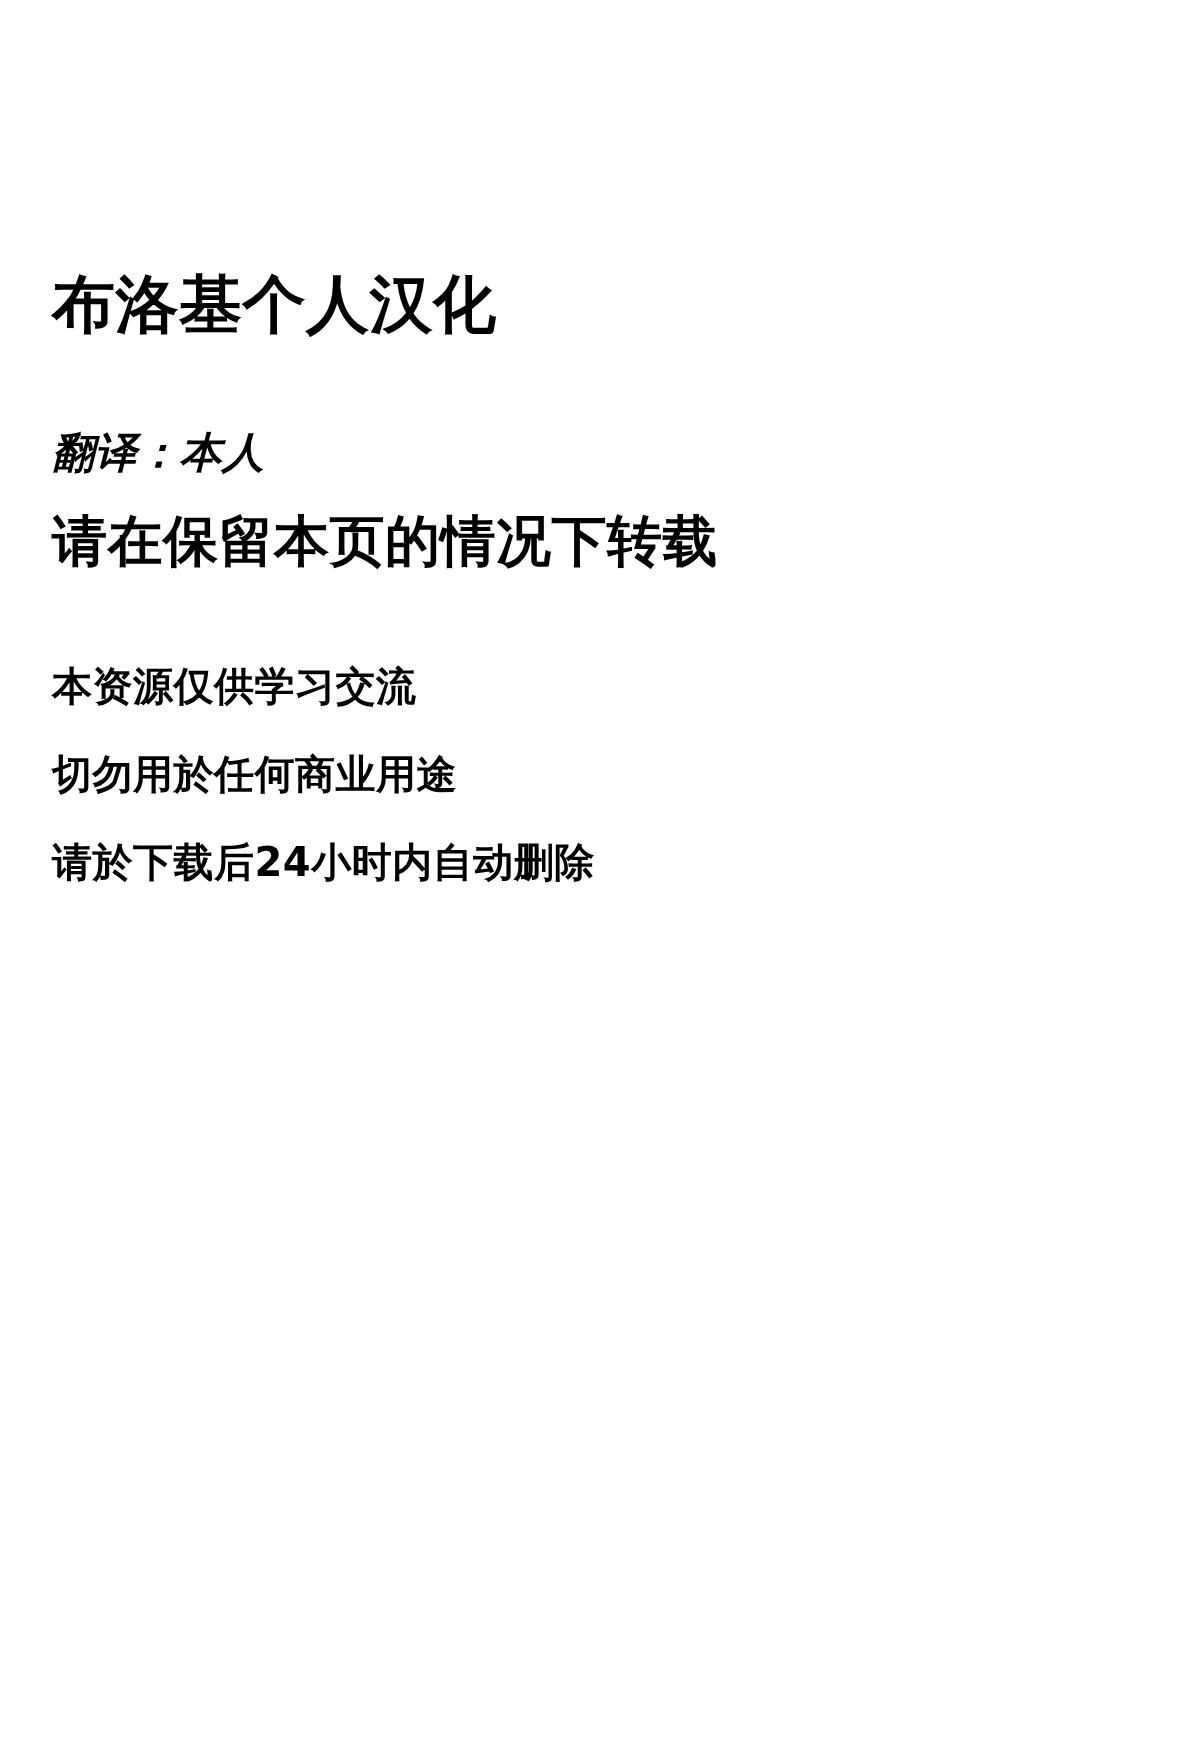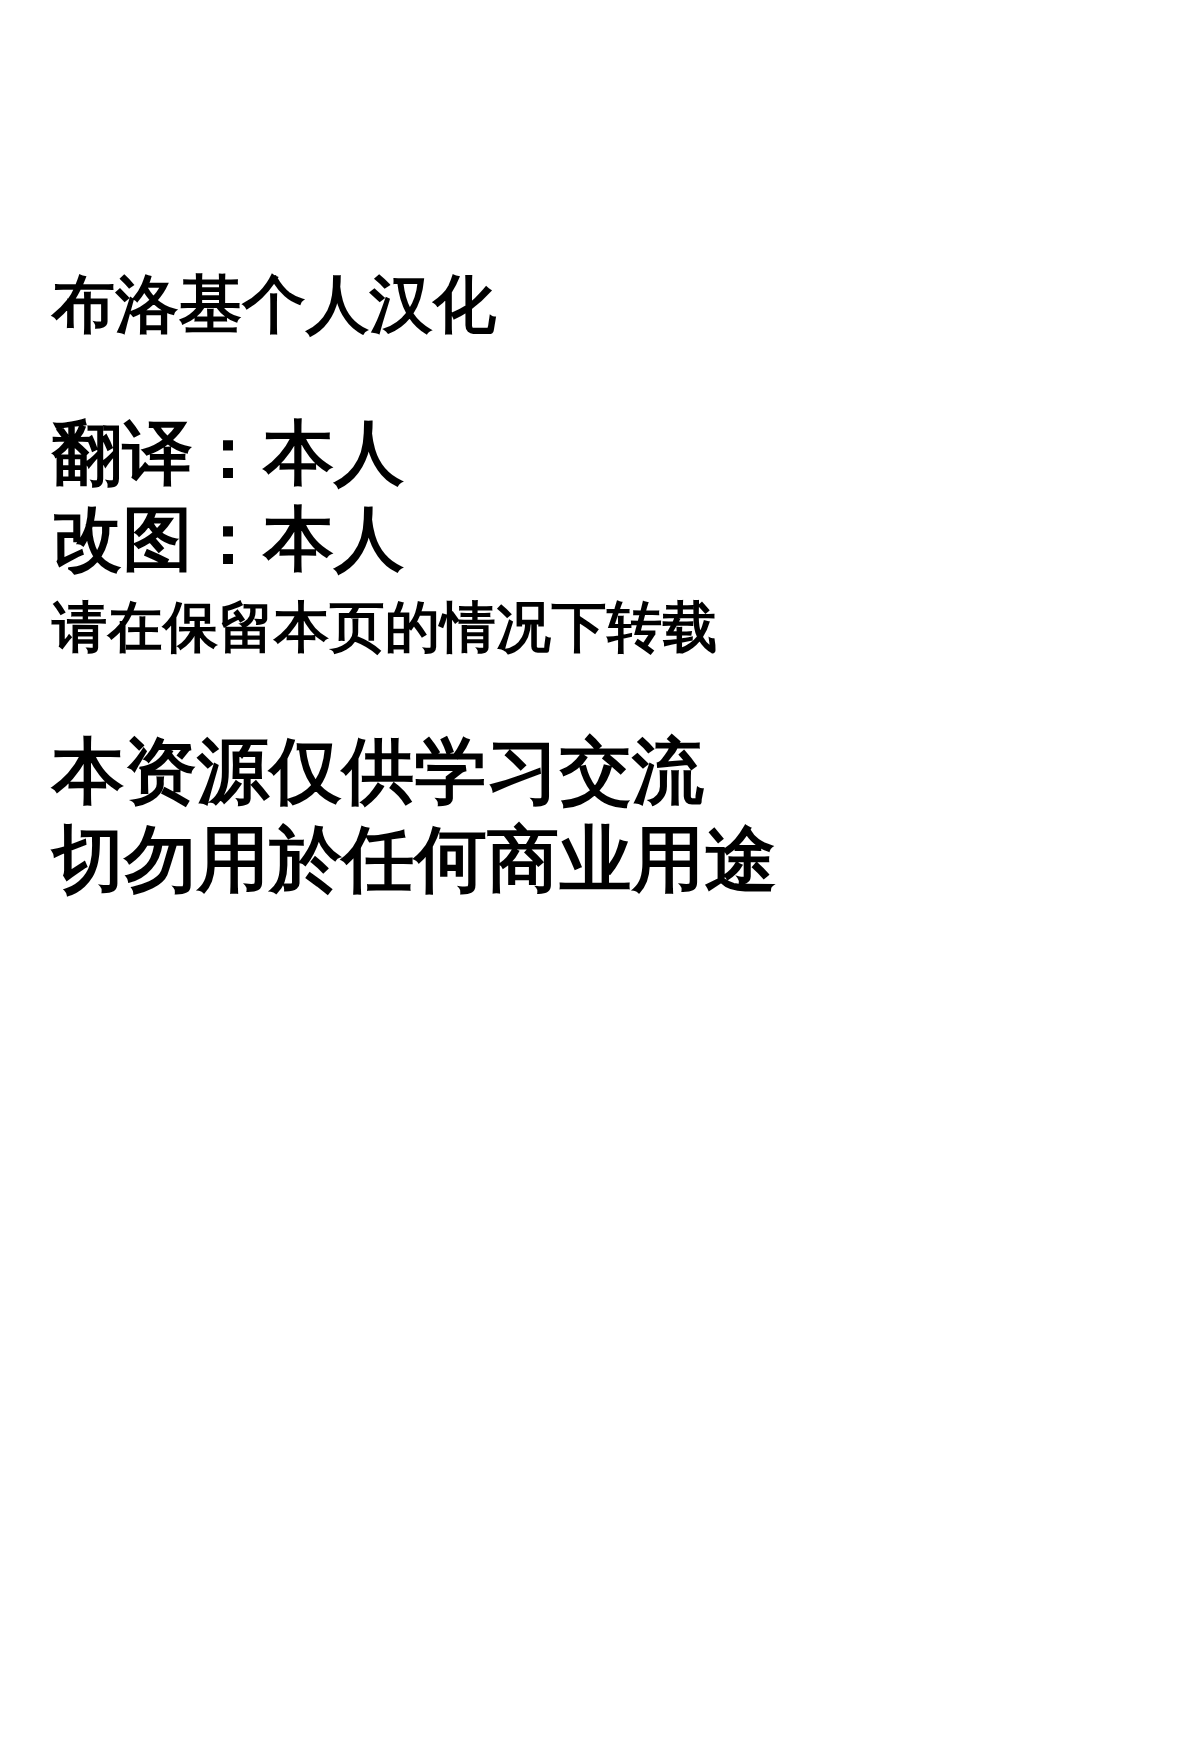--- a/index.html
+++ b/index.html
@@ -40,51 +40,51 @@
     line-height: 86px;
     margin: 0 0 0 0;
   }
   .gap-large {
     height: 62px;
   }
   .gap-medium {
     height: 56px;
   }
   .credit-line {
-    font-size: 70px;
+    font-size: 42px;
     line-height: 86px;
+    font-style: italic;
   }
   .share-line {
     font-size: 55px;
     line-height: 90px;
   }
   .terms-line {
-    font-size: 72px;
+    font-size: 40px;
     line-height: 88px;
-    font-family: Liberation Serif, serif;
   }
 </style>
 </head>
 <body>
 
 <div class="page">
   <div class="content">
 
     <div class="line title-line">布洛基个人汉化</div>
 
     <div class="gap-large"></div>
 
     <div class="line credit-line">翻译：本人</div>
 
-    <div class="line credit-line">改图：本人</div>
 
     <div class="line share-line">请在保留本页的情况下转载</div>
 
     <div class="gap-medium"></div>
 
     <div class="line terms-line">本资源仅供学习交流</div>
 
 
     <div class="line terms-line">切勿用於任何商业用途</div>
 
+    <div class="line terms-line">请於下载后24小时内自动删除</div>
 
   </div>
 </div>
 
 </body></html>

